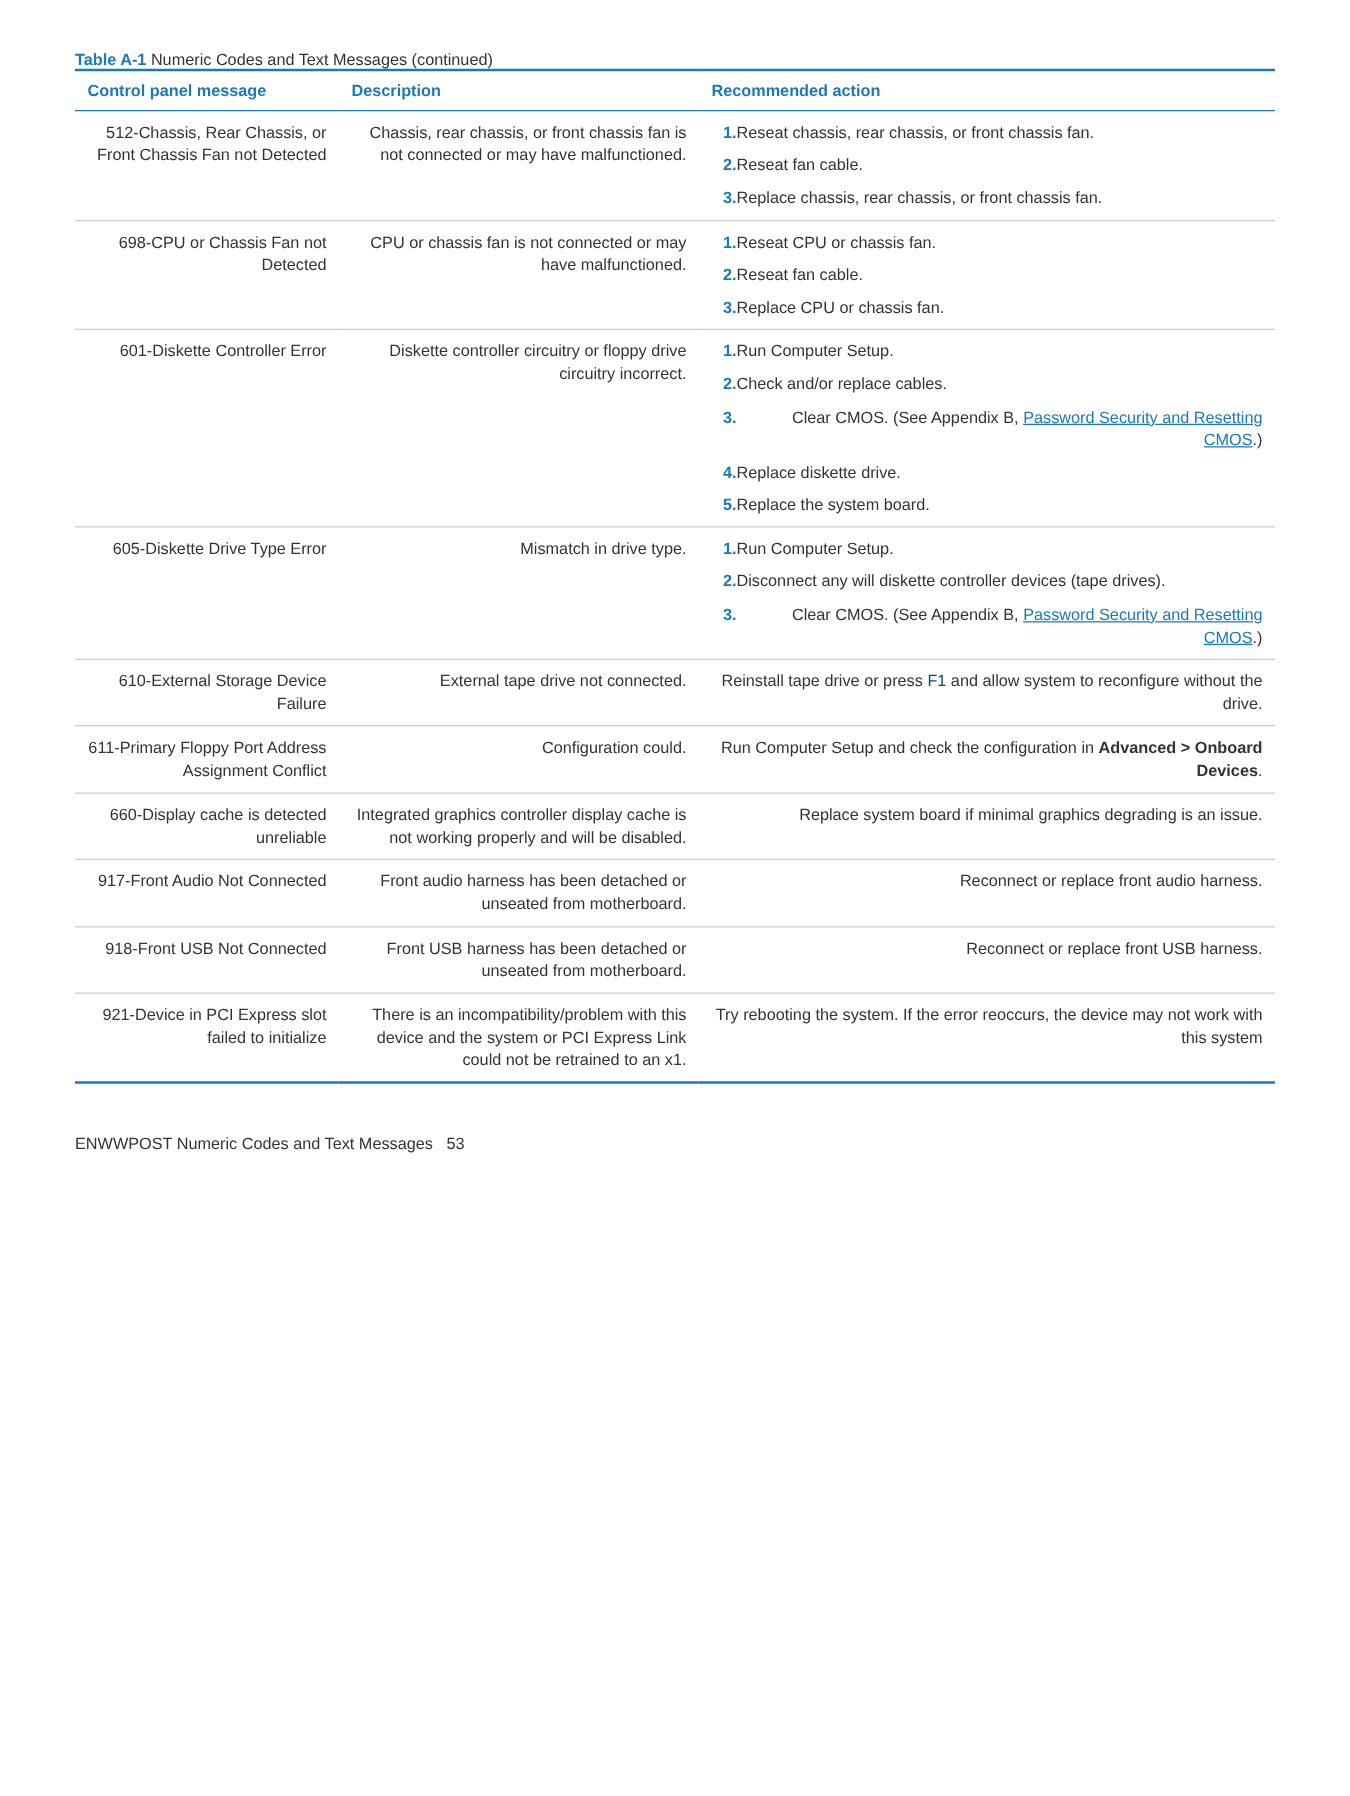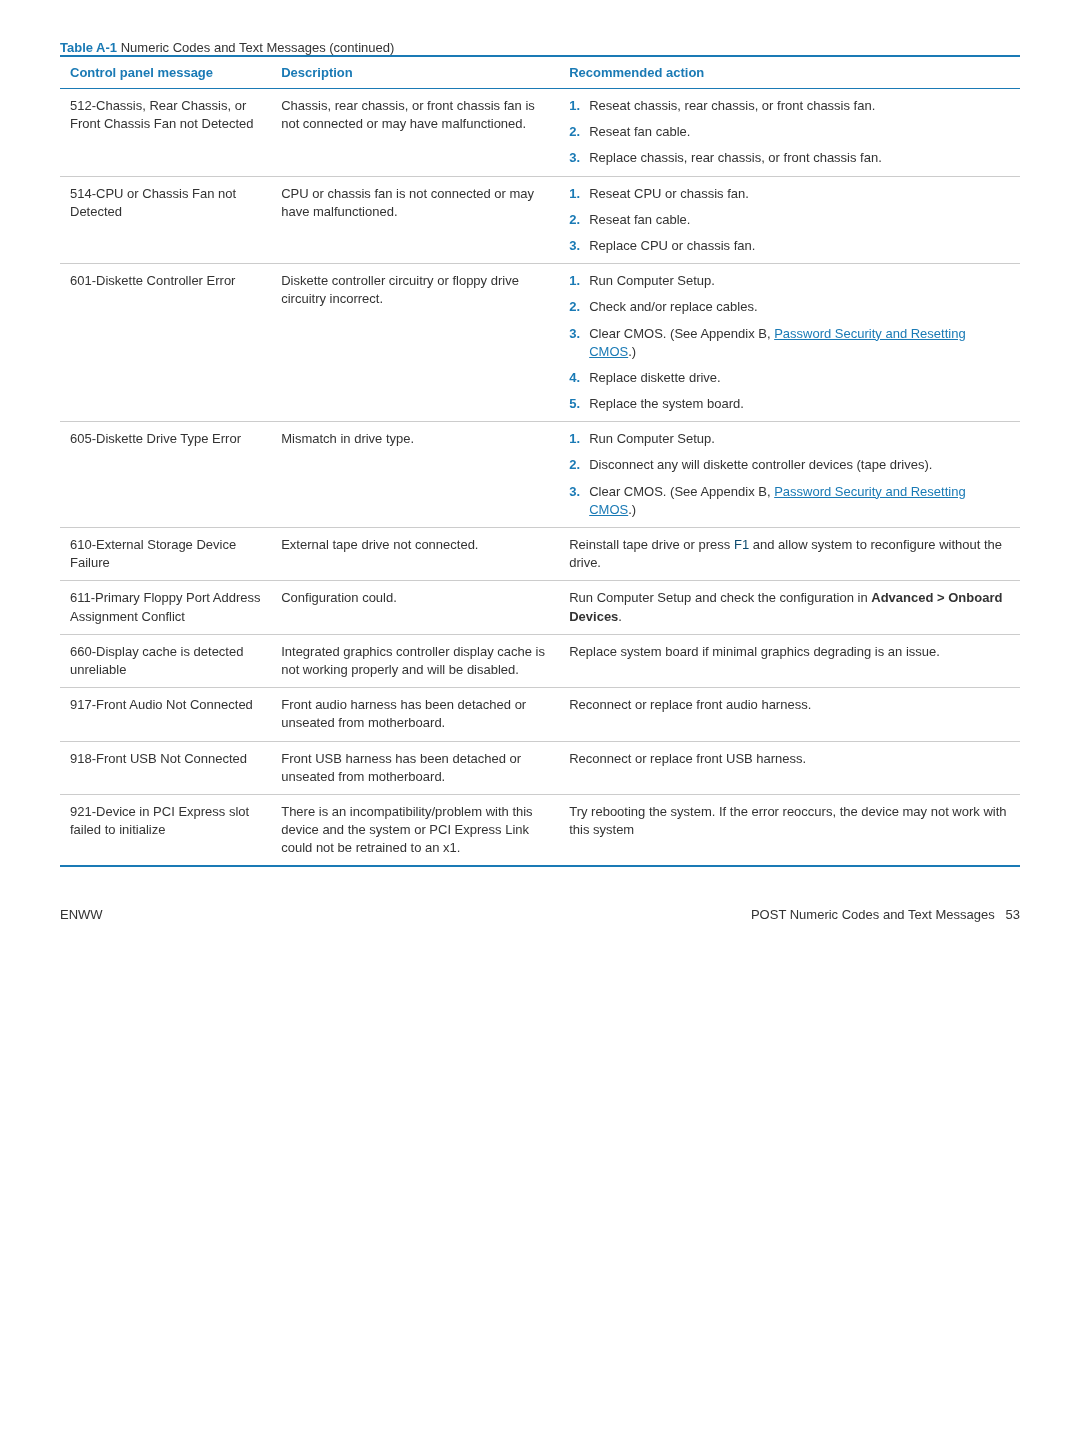--- a/index.html
+++ b/index.html
@@ -36,20 +36,21 @@
       font-weight: bold;
       padding: 8px 10px;
       text-align: left;
       vertical-align: bottom;
       border-bottom: 1px solid #1a7ab5;
       margin-top: 36px;
     }
     tbody tr {
       border-bottom: 1px solid #ccc;
       vertical-align: top;
+      text-align: right;
     }
     tbody tr:last-child {
       border-bottom: none;
     }
     tbody td {
       padding: 8px 10px;
       vertical-align: top;
       font-size: 13px;
       line-height: 1.4;
     }
@@ -75,21 +76,21 @@
       min-width: 20px;
       flex-shrink: 0;
     }
     .link {
       color: #1a7ab5;
       text-decoration: underline;
     }
     strong { font-weight: bold; }
     .footer {
       display: flex;
-      justify-content: space-between;
+      justify-content: flex-start;
       align-items: center;
       margin-top: 40px;
       font-size: 13px;
       color: #333;
     }
     .footer-left { }
     .footer-right { }
     .f1 { color: #0c4a6e; font-weight: normal; }
   </style>
 </head>
@@ -123,21 +124,21 @@
               <span> Reseat fan cable.</span>
             </li>
             <li>
               <span class="num">3.</span>
               <span> Replace chassis, rear chassis, or front chassis fan.</span>
             </li>
           </ul>
         </td>
       </tr>
       <tr>
-        <td class="col-control">514-CPU or Chassis Fan not Detected</td>
+        <td class="col-control">698-CPU or Chassis Fan not Detected</td>
         <td class="col-desc">CPU or chassis fan is not connected or may have malfunctioned.</td>
         <td class="col-action">
           <ul class="numbered-list">
             <li>
               <span class="num">1.</span>
               <span> Reseat CPU or chassis fan.</span>
             </li>
             <li>
               <span class="num">2.</span>
               <span> Reseat fan cable.</span>

